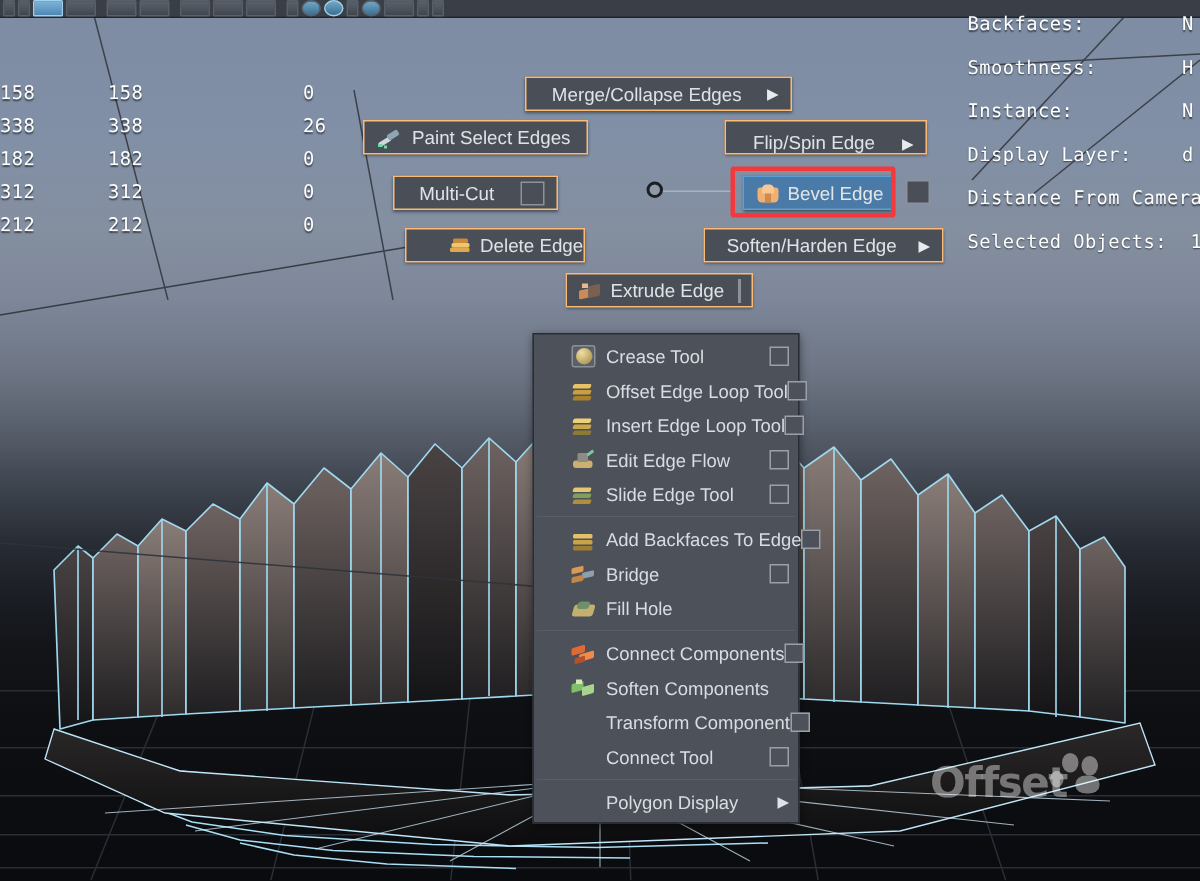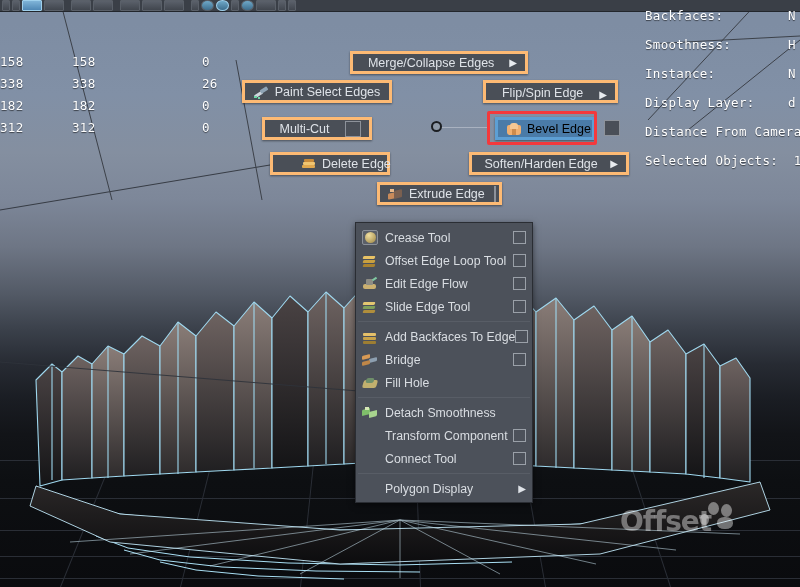--- a/index.html
+++ b/index.html
@@ -65,21 +65,21 @@
   #hud-left td.c2 { width: 130px; text-align: left; }
   #hud-left td.c3 { width: 60px; text-align: left; }
 
   #hud-right { top: 8px; left: 645px; }
   .hud-line { display: block; margin-bottom: 14px; }
 
   
   .mm-btn {
     position: absolute;
     background: #4a4f57;
-    border: 3px solid #fdba74;
+    border: 1px solid #fdba74;
     color: #dfe3e8;
     font-size: 12.5px;
     height: 23px;
     display: flex; align-items: center;
     padding: 0 8px;
     box-shadow: 0 1px 2px rgba(0,0,0,.45);
     white-space: nowrap;
   }
   .mm-btn .lbl { flex: 1 1 auto; text-align: center; }
   .mm-btn .arrow { margin-left: 8px; font-size: 10px; color: #e8ebee; }
@@ -90,21 +90,21 @@
     width: 16px; height: 16px;
     border: 1px solid #8d929a;
     background: #4a4f57;
   }
   .opt-box.inbtn { position: static; margin-left: 9px; }
 
   
   #btn-bevel {
     background: #4a7ba8;
     border-color: #5d9fd4;
-    color: #000000;
+    color: #e5e5e5;
   }
   #annot-box {
     position: absolute;
     border: 3px solid #f4393c;
     border-radius: 2px;
     pointer-events: none;
   }
 
   
   #mm-center {
@@ -130,20 +130,21 @@
     padding: 3px 0 2px 0;
   }
   .mi {
     position: relative;
     height: 23px;
     display: flex; align-items: center;
     padding-left: 6px; padding-right: 6px;
     color: #d9dde2;
     font-size: 12.3px;
     white-space: nowrap;
+    margin-left: 19px;
   }
   .mi .mi-ico { width: 17px; height: 16px; flex: 0 0 auto; margin-right: 6px; position: relative; }
   .mi .mi-label { flex: 1 1 auto; }
   .mi .mi-label.indent { margin-left: 23px; }
   .mi .mi-box {
     width: 13px; height: 13px;
     border: 1px solid #9aa0a8;
     background: #4c515a; flex: 0 0 auto;
   }
   .mi .mi-arrow { font-size: 10px; color: #dfe3e8; }
@@ -326,20 +327,25 @@
     <tr>
       <td class="c1">182</td>
       <td class="c2">182</td>
       <td class="c3">0</td>
     </tr>
     <tr>
       <td class="c1">312</td>
       <td class="c2">312</td>
       <td class="c3">0</td>
     </tr>
+    <tr>
+      <td class="c1">212</td>
+      <td class="c2">212</td>
+      <td class="c3">0</td>
+    </tr>
   </tbody>
     </table>
 </div>
 
 <div class="hud" id="hud-right">
   <span class="hud-line">Backfaces:</span>
   <span class="hud-line">Smoothness:</span>
   <span class="hud-line">Instance:</span>
   <span class="hud-line">Display Layer:</span>
   <span class="hud-line">Distance From Camera:</span>
@@ -442,20 +448,31 @@
       <span class="ic">
         <i class="plate" style="left:1px;top:3px;width:12px;background:#e8c265;transform:skewX(-18deg);"></i>
         <i class="plate" style="left:1px;top:7px;width:12px;background:#c9a03f;transform:skewX(-18deg);"></i>
         <i class="plate" style="left:1px;top:11px;width:12px;background:#a9822f;transform:skewX(-18deg);"></i>
       </span>
     </span>
     <span class="mi-label">Offset Edge Loop Tool</span>
     <span class="mi-box"></span>
   </div>
 
+  <div class="mi">
+    <span class="mi-ico">
+      <span class="ic">
+        <i class="plate" style="left:1px;top:3px;width:12px;background:#efd079;transform:skewX(-18deg);"></i>
+        <i class="plate" style="left:1px;top:7px;width:12px;background:#cda847;transform:skewX(-18deg);"></i>
+        <i class="plate" style="left:1px;top:11px;width:12px;background:#8e7a38;transform:skewX(-18deg);"></i>
+      </span>
+    </span>
+    <span class="mi-label">Insert Edge Loop Tool</span>
+    <span class="mi-box"></span>
+  </div>
 
   <div class="mi">
     <span class="mi-ico">
       <span class="ic">
         <i style="left:1px;top:8px;width:13px;height:5px;background:#cbb070;border-radius:2px;"></i>
         <i style="left:4px;top:3px;width:7px;height:6px;background:#8d8c84;border-radius:1px;"></i>
         <i style="left:10px;top:2px;width:5px;height:2px;background:#7fc7a0;transform:rotate(-35deg);"></i>
       </span>
     </span>
     <span class="mi-label">Edit Edge Flow</span>
@@ -505,30 +522,41 @@
       <span class="ic">
         <i style="left:1px;top:5px;width:14px;height:8px;background:#c2b06e;transform:skewX(-16deg);border-radius:2px;"></i>
         <i style="left:4px;top:3px;width:8px;height:5px;background:#6f8f6a;transform:skewX(-16deg);border-radius:2px;"></i>
       </span>
     </span>
     <span class="mi-label">Fill Hole</span>
   </div>
 
   <div class="mi-sep"></div>
 
+  <div class="mi">
+    <span class="mi-ico">
+      <span class="ic">
+        <i style="left:0px;top:3px;width:9px;height:5px;background:#e06a33;transform:skewY(-16deg);border-radius:1px;"></i>
+        <i style="left:5px;top:7px;width:10px;height:5px;background:#f08a4a;transform:skewY(-16deg);border-radius:1px;"></i>
+        <i style="left:2px;top:10px;width:7px;height:4px;background:#b4502a;transform:skewY(-16deg);border-radius:1px;"></i>
+      </span>
+    </span>
+    <span class="mi-label">Connect Components</span>
+    <span class="mi-box"></span>
+  </div>
 
   <div class="mi">
     <span class="mi-ico">
       <span class="ic">
         <i style="left:0px;top:4px;width:8px;height:6px;background:#7fbf6a;transform:skewY(-16deg);border-radius:1px;"></i>
         <i style="left:7px;top:6px;width:8px;height:6px;background:#a8d48e;transform:skewY(-16deg);border-radius:1px;"></i>
         <i style="left:3px;top:2px;width:4px;height:3px;background:#d6e7b6;"></i>
       </span>
     </span>
-    <span class="mi-label">Detach Smoothness</span>
+    <span class="mi-label">Soften Components</span>
   </div>
 
   <div class="mi">
     <span class="mi-label indent">Transform Component</span>
     <span class="mi-box"></span>
   </div>
 
   <div class="mi">
     <span class="mi-label indent">Connect Tool</span>
     <span class="mi-box"></span>

